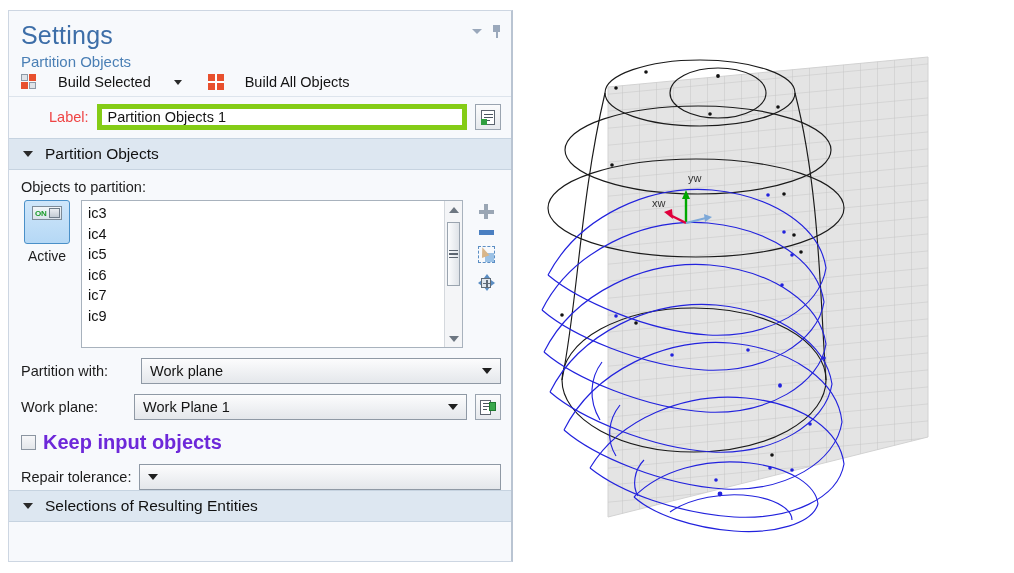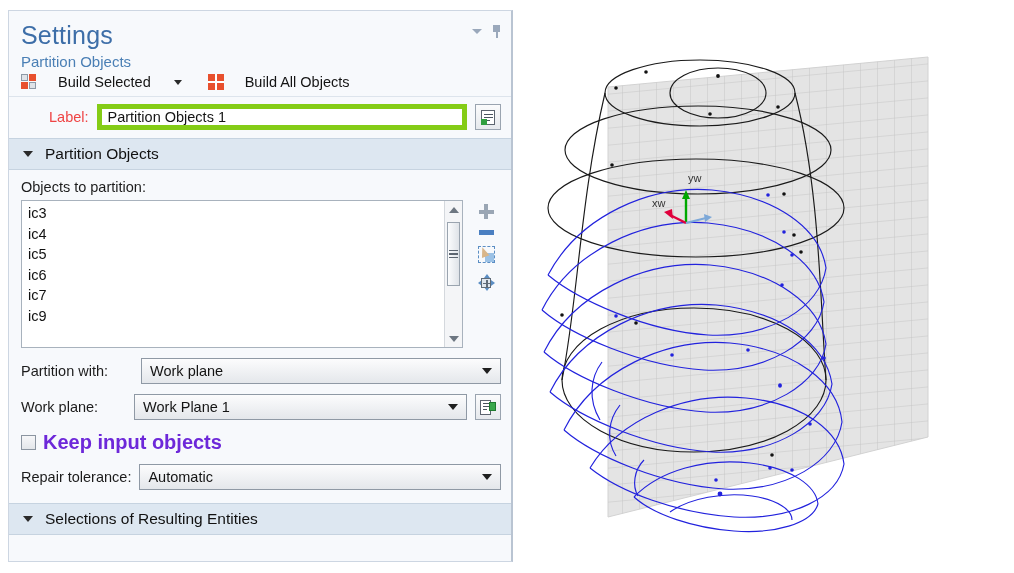--- a/index.html
+++ b/index.html
@@ -298,21 +298,21 @@
     border-top:6px solid #1f1f1f;
   }
   .cb-row { display: flex; align-items: center; gap: 7px; margin-top: 11px; }
   .checkbox {
     width: 15px; height: 15px;
     background: linear-gradient(#f6f7f9,#e3e6ea);
     border: 1.5px solid #8b95a1; box-sizing: border-box;
   }
   .cb-label { font-size: 20px; color: #6d28d9; font-weight: bold; }
 
-  .sec-bar2 { margin-top: 13px; }
+  .sec-bar2 { }
 
   
   #graphics { position: absolute; left: 520px; top: 0; width: 494px; height: 573px; background:#fff; }
 </style>
 </head>
 <body>
 
 <div id="root">
 
   <div id="settings-panel">
@@ -362,20 +362,29 @@
       <span class="tri"></span>
       <span class="sec-title">Partition Objects</span>
     </div>
 
     <div class="sec-body">
 
       <div class="field-label">Objects to partition:</div>
 
       <div class="list-block">
 
+        <div class="active-col">
+          <div class="active-btn">
+            <div class="toggle-pill">
+              <span class="on">ON</span>
+              <span class="knob"></span>
+            </div>
+          </div>
+          <div class="active-cap">Active</div>
+        </div>
 
         <div class="listbox">
           <div class="items">
             <div class="li">ic3</div>
             <div class="li">ic4</div>
             <div class="li">ic5</div>
             <div class="li">ic6</div>
             <div class="li">ic7</div>
             <div class="li">ic9</div>
           </div>
@@ -438,21 +447,20 @@
       </div>
 
       <div class="cb-row">
         <span class="checkbox"></span>
         <span class="cb-label">Keep input objects</span>
       </div>
 
       <div class="row">
         <span class="rlabel">Repair tolerance:</span>
         <div class="selectbox">
-          <span class="val">Automatic</span>
           <span class="sel-caret"></span>
         </div>
       </div>
     </div>
 
     <div class="sec-bar sec-bar2">
       <span class="tri"></span>
       <span class="sec-title">Selections of Resulting Entities</span>
     </div>
   </div>

